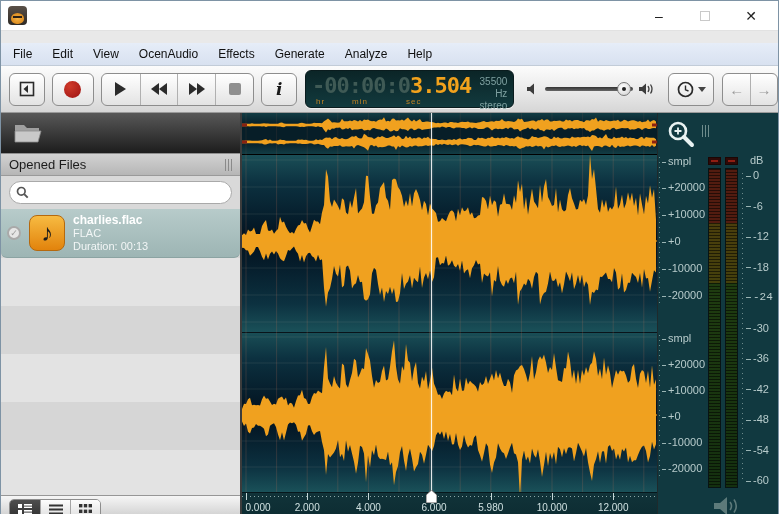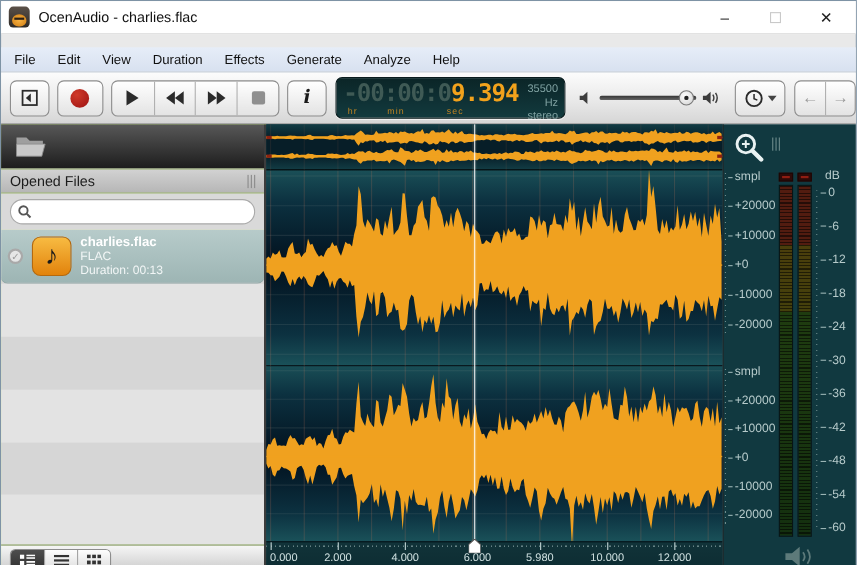--- a/index.html
+++ b/index.html
@@ -119,33 +119,32 @@
 </head>
 <body>
 
 <div class="window">
 
   <div class="titlebar">
     <div class="logo">
         <div class="face"></div>
         <div class="eyes"></div>
       </div>
-    <div class="title-text">OcenAudio - charlies.flac</div>
     <div class="win-controls">
       <div class="win-btn">–</div>
       <div class="win-btn"><span class="max-box"></span></div>
       <div class="win-btn">✕</div>
     </div>
   </div>
 
   <div class="menubar">
       <span class="menu-item">File</span>
       <span class="menu-item">Edit</span>
       <span class="menu-item">View</span>
-      <span class="menu-item">Duration</span>
+      <span class="menu-item">OcenAudio</span>
       <span class="menu-item">Effects</span>
       <span class="menu-item">Generate</span>
       <span class="menu-item">Analyze</span>
       <span class="menu-item">Help</span>
     </div>
 
   <div class="toolbar">
     <div class="tb-btn" style="width:36px">
       <svg width="16" height="16" viewBox="0 0 16 16">
         <rect x="1.5" y="1.5" width="13" height="13" fill="none" stroke="#2b2b2b" stroke-width="1.6"></rect>
@@ -174,21 +173,21 @@
       <div class="seg">
           <div class="stop-sq"></div>
         </div>
     </div>
     <div class="tb-btn gap7" style="width:36px">
         <span class="info-i">i</span>
       </div>
 
     <div class="time-display">
       <div class="td-digits">
-        <span class="td-dim">-00:00:0</span><span class="td-bright">9.394</span>
+        <span class="td-dim">-00:00:0</span><span class="td-bright">3.504</span>
       </div>
       <div class="td-right">
         <div>35500 Hz</div>
         <div>stereo</div>
       </div>
       <div class="td-units">
         <span class="u-hr">hr</span>
         <span class="u-min">min</span>
         <span class="u-sec">sec</span>
       </div>
@@ -427,21 +426,21 @@
         <div class="amp-label" style="top: 225px;">smpl</div>
         <div class="amp-label" style="top: 251px;">+20000</div>
         <div class="amp-label" style="top: 277px;">+10000</div>
         <div class="amp-label" style="top: 303px;">+0</div>
         <div class="amp-label" style="top: 329px;">-10000</div>
         <div class="amp-label" style="top: 355px;">-20000</div>
         <div class="db-label" style="top: 62px;">0</div>
         <div class="db-label" style="top: 92.5px;">-6</div>
         <div class="db-label" style="top: 123px;">-12</div>
         <div class="db-label" style="top: 153.5px;">-18</div>
-        <div class="db-label" style="top: 184px;">-24</div>
+        <div class="db-label" style="top: 184px; font-family: Liberation Mono, monospace;">-24</div>
         <div class="db-label" style="top: 214.5px;">-30</div>
         <div class="db-label" style="top: 245px;">-36</div>
         <div class="db-label" style="top: 275.5px;">-42</div>
         <div class="db-label" style="top: 306px;">-48</div>
         <div class="db-label" style="top: 336.5px;">-54</div>
         <div class="db-label" style="top: 367px;">-60</div>
       </div>
   </div>
 
   <div class="bottom-strip"></div>

